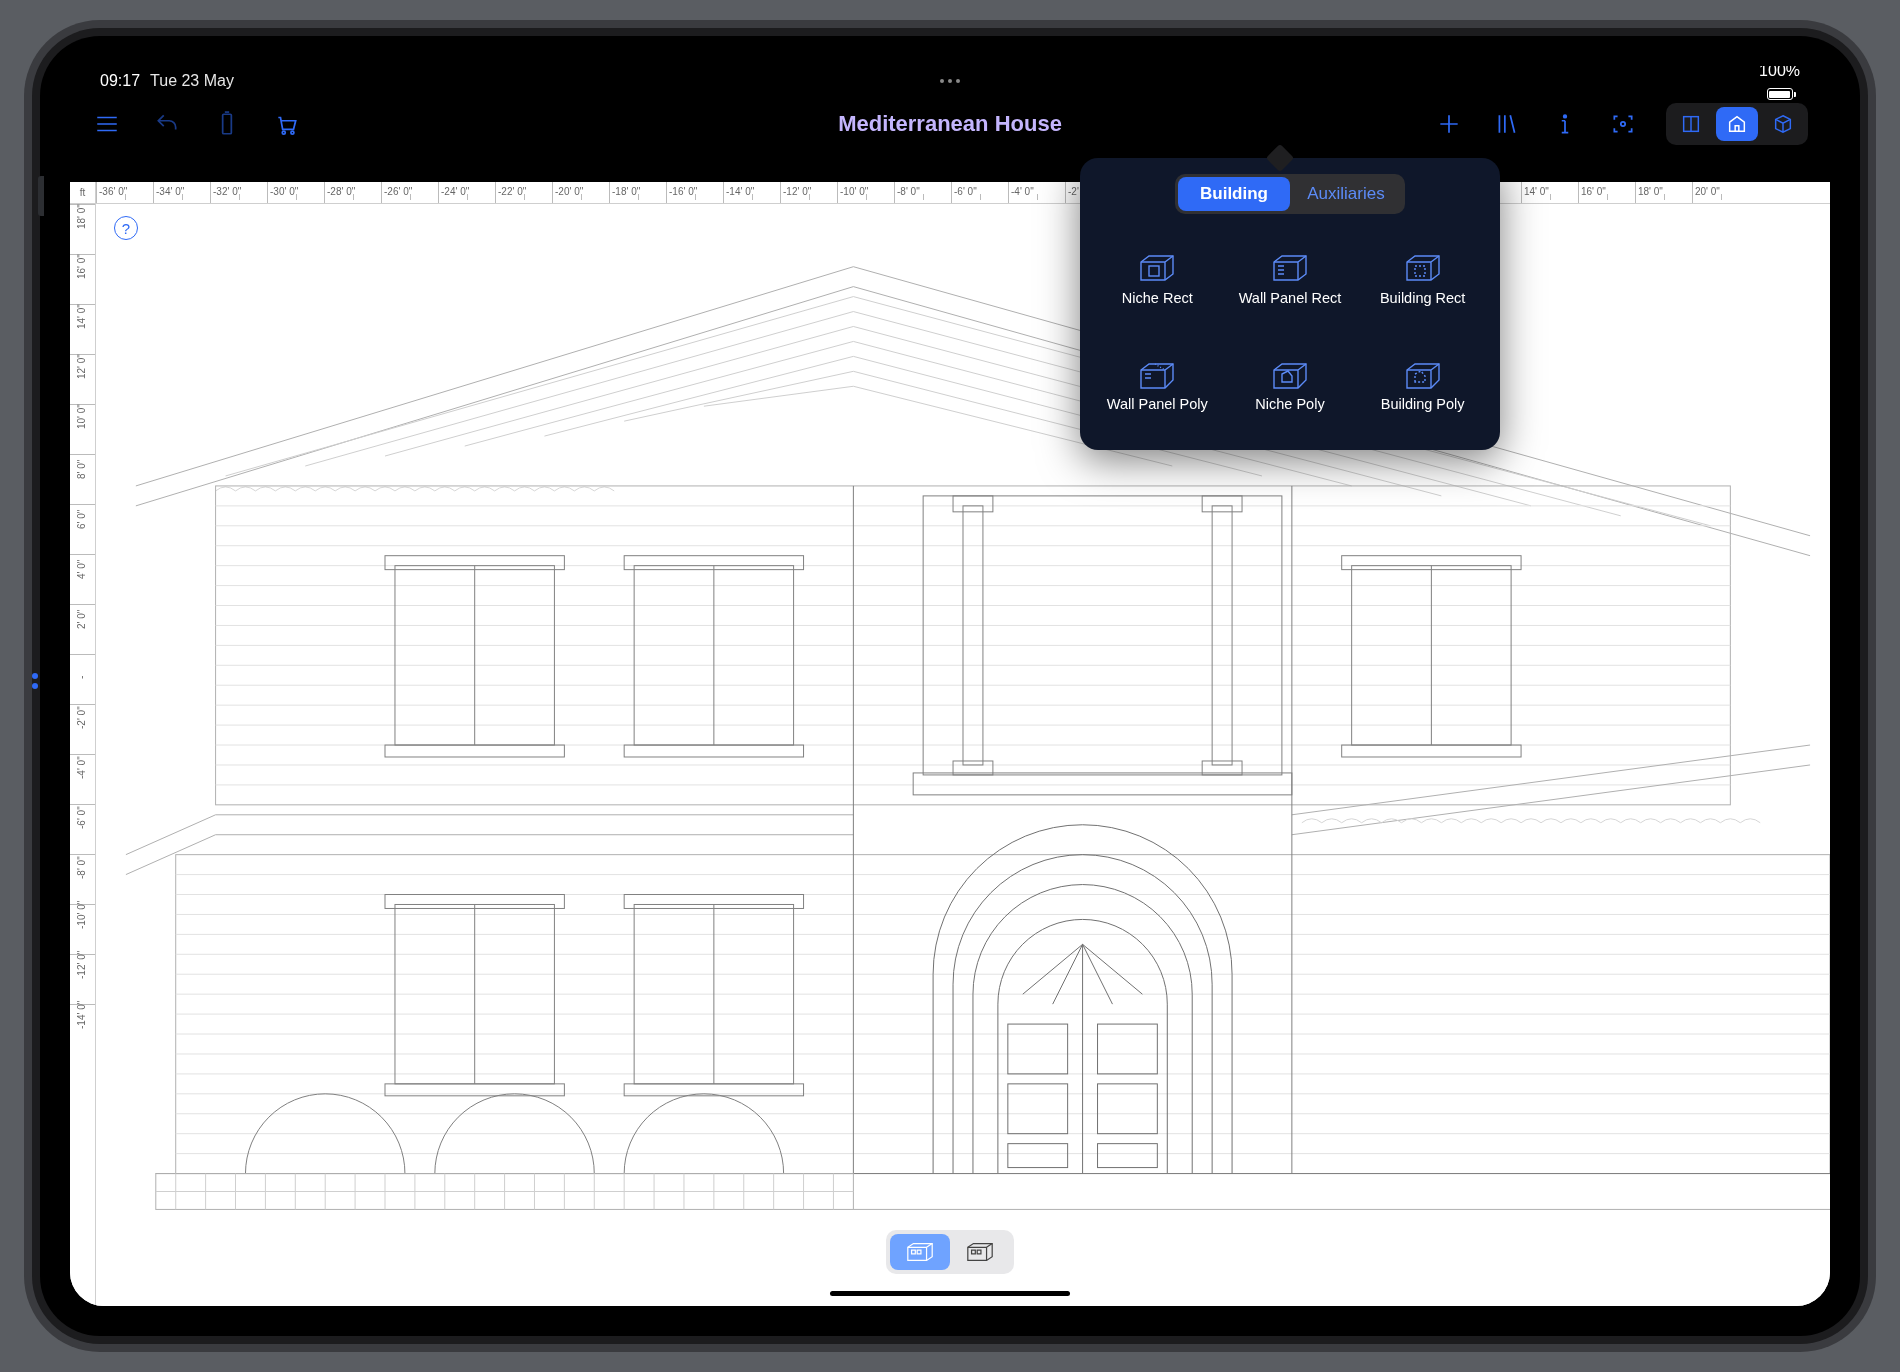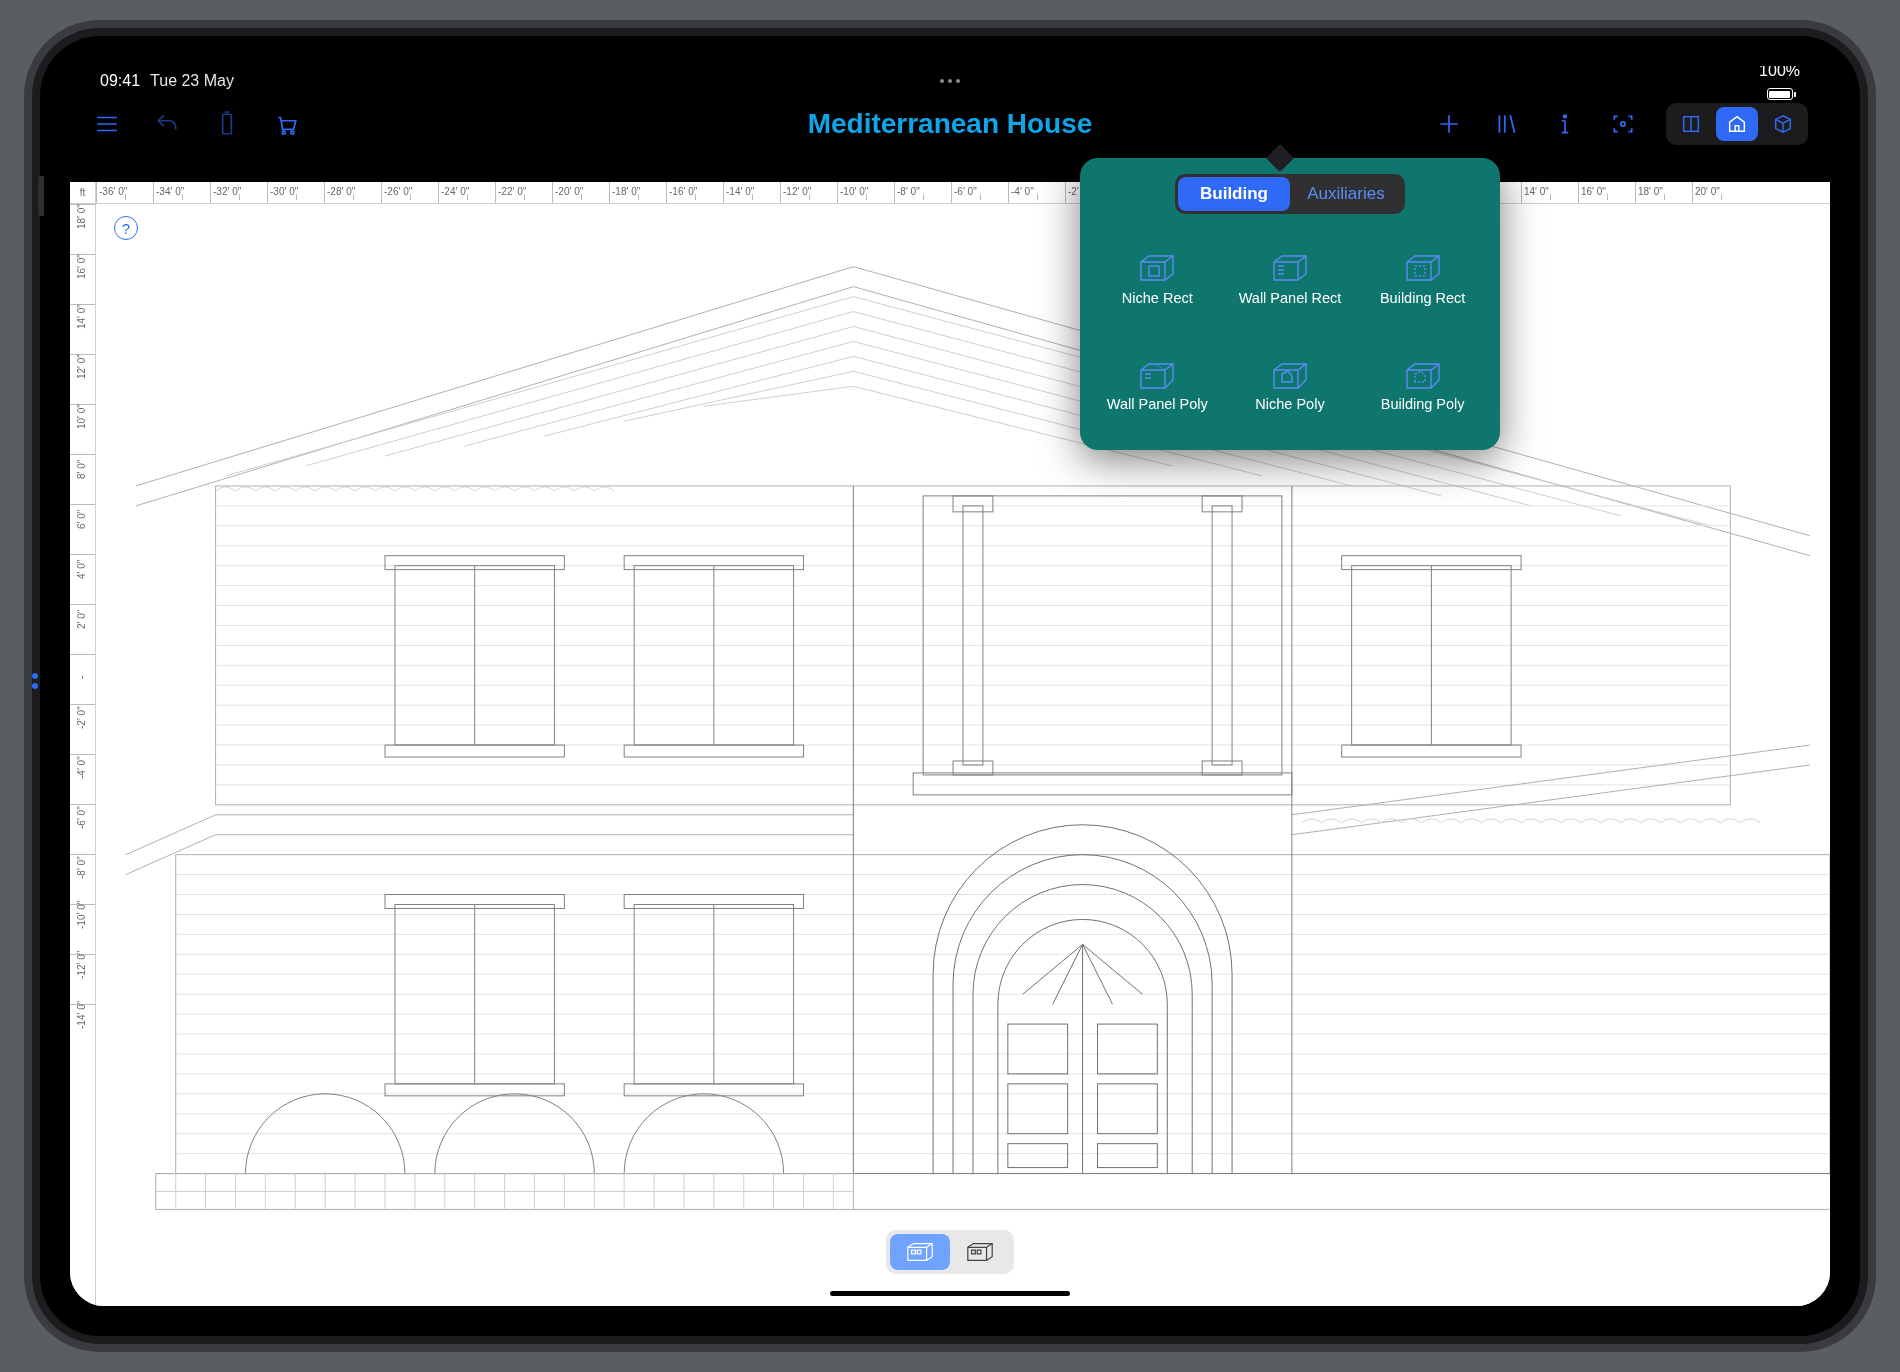--- a/index.html
+++ b/index.html
@@ -50,22 +50,22 @@
   }
   .battery::after { content:""; position:absolute; right:-4px; top:3px; width:2px; height:5px; background:#fff; border-radius:0 1px 1px 0;}
   .battery .fill { position:absolute; inset:1.5px; background:#fff; border-radius:1px;}
 
   
   .toolbar {
     height: 56px;
     display: flex;
     align-items: center;
     padding: 0 22px;
-    color: #0ea5e9;
-    font-size: 28px;
+    color: #c4b5fd;
+    font-size: 22px;
     font-weight: 600;
     position: relative;
     gap: 12px;
   }
   .tb-group { display: flex; gap: 30px; align-items: center; }
   .tb-left { flex: 1; }
   .tb-title { flex: 1; text-align: center; position:absolute; left:50%; transform:translateX(-50%);}
   .tb-right { flex: 1; display: flex; justify-content: flex-end; gap: 28px; align-items: center;}
   .tb-icon {
     width: 30px; height: 30px; display: flex; align-items: center; justify-content: center;
@@ -145,21 +145,21 @@
   .home-ind {
     position:absolute; left:50%; bottom:10px; transform:translateX(-50%);
     width: 240px; height: 5px; background: #000; border-radius: 3px;
   }
 
   
   .popover {
     position: absolute;
     top: 92px; left: 1010px;
     width: 420px;
-    background: #0f766e;
+    background: #0f172a;
     border-radius: 18px;
     box-shadow: 0 10px 40px rgba(0,0,0,0.5);
     padding: 16px;
     color: #fff;
   }
   .popover::before {
     content:""; position:absolute; top:-10px; left:190px;
     width:20px; height:20px; background:#1f1f21; transform: rotate(45deg); border-radius:3px;
   }
   .po-seg {
@@ -190,21 +190,21 @@
 </style>
 </head>
 <body>
 
 <div class="ipad">
   <div class="side-dot"></div>
   <div class="screen">
 
     <div class="status-bar">
       <div class="status-left">
-        <span>09:41</span>
+        <span>09:17</span>
         <span class="date">Tue 23 May</span>
       </div>
       <div class="status-center">
         <div class="dot"></div>
           <div class="dot"></div>
           <div class="dot"></div>
       </div>
       <div class="status-right">
         <span>100%</span>
         <span class="battery">

